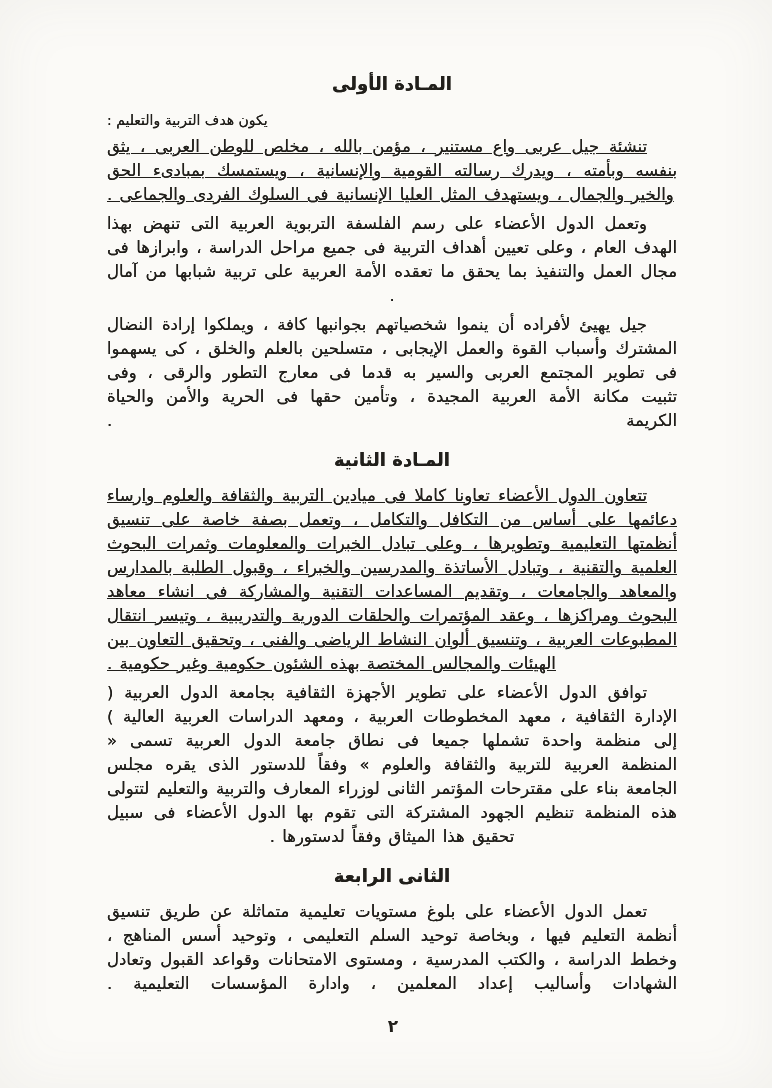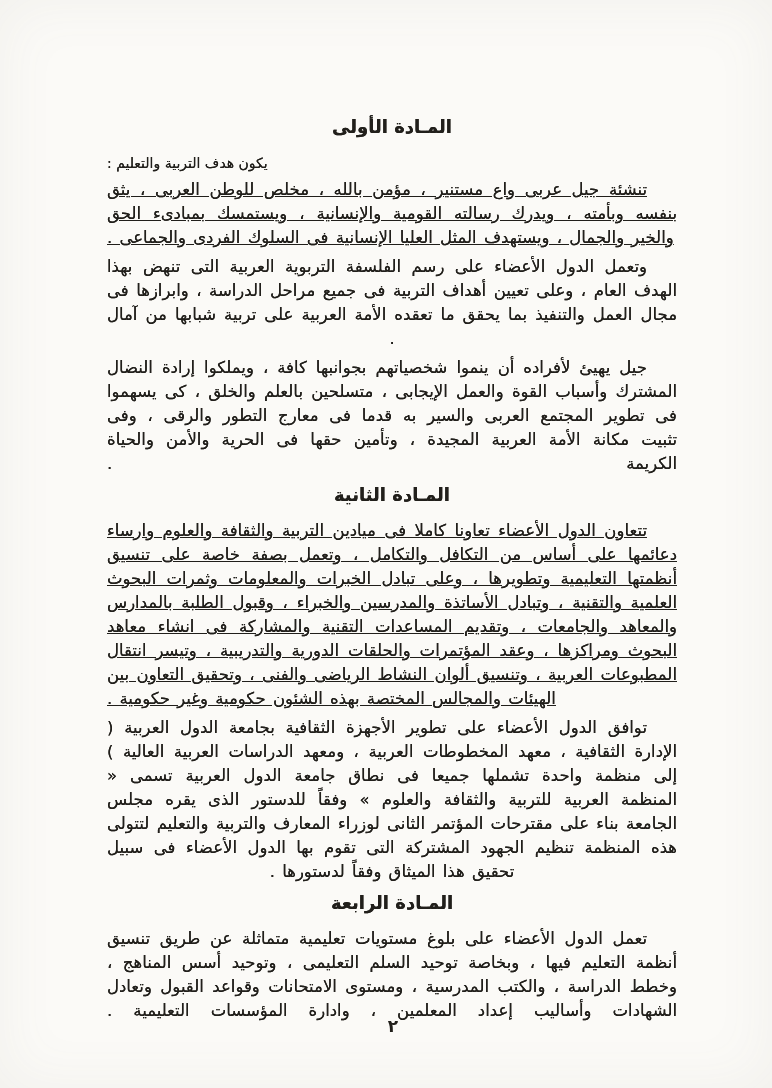--- a/index.html
+++ b/index.html
@@ -13,36 +13,36 @@
   .page {
     position: relative;
     width: 772px;
     height: 1088px;
     background: var(--paper, #fbfaf7);
     box-shadow: inset 0 0 60px rgba(120,115,100,0.07);
     direction: rtl;
     font-family: "DejaVu Sans", sans-serif;
     color: var(--ink, #211f1b);
     box-sizing: border-box;
-    padding-top: 116px;
+    padding-top: 73px;
   }
   .text-column {
     margin-right: 95px;
     margin-left: 107px;
     width: 570px;
   }
   .article-title {
     font-size: 18px;
     font-weight: bold;
     text-align: center;
     margin: 0 0 14px 0;
     letter-spacing: 0.5px;
     text-shadow: 0 0 0.6px currentColor;
   }
-  .spaced-title { margin-top: 8px; text-align: center; }
+  .spaced-title { margin-top: 16px; text-align: center; }
   .intro-line {
     font-size: 14px;
     line-height: 24px;
     margin: 0 0 3px 0;
     text-align: left;
     padding-right: 52px;
     text-shadow: 0 0 0.4px currentColor;
   }
   .para {
     font-size: 16.5px;
@@ -84,20 +84,20 @@
     <section>
       <h2 class="article-title spaced-title">المـادة الثانية</h2>
       <p class="para last-left">تتعاون الدول الأعضاء تعاونا كاملا فى ميادين التربية والثقافة والعلوم وارساء دعائمها على أساس من التكافل والتكامل ، وتعمل بصفة خاصة على تنسيق أنظمتها التعليمية وتطويرها ، وعلى تبادل الخبرات والمعلومات وثمرات البحوث العلمية والتقنية ، وتبادل الأساتذة والمدرسين والخبراء ، وقبول الطلبة بالمدارس والمعاهد والجامعات ، وتقديم المساعدات التقنية والمشاركة فى انشاء معاهد البحوث ومراكزها ، وعقد المؤتمرات والحلقات الدورية والتدريبية ، وتيسر انتقال المطبوعات العربية ، وتنسيق ألوان النشاط الرياضى والفنى ، وتحقيق التعاون بين الهيئات والمجالس المختصة بهذه الشئون حكومية وغير حكومية .</p>
     </section>
 
     <section>
       <p class="para last-center">توافق الدول الأعضاء على تطوير الأجهزة الثقافية بجامعة الدول العربية ( الإدارة الثقافية ، معهد المخطوطات العربية ، ومعهد الدراسات العربية العالية ) إلى منظمة واحدة تشملها جميعا فى نطاق جامعة الدول العربية تسمى « المنظمة العربية للتربية والثقافة والعلوم » وفقاً للدستور الذى يقره مجلس الجامعة بناء على مقترحات المؤتمر الثانى لوزراء المعارف والتربية والتعليم لتتولى هذه المنظمة تنظيم الجهود المشتركة التى تقوم بها الدول الأعضاء فى سبيل تحقيق هذا الميثاق وفقاً لدستورها .</p>
     </section>
 
     <section>
-      <h2 class="article-title spaced-title">المـادة الرابعة</h2>
+      <h2 class="article-title spaced-title">الثانى الرابعة</h2>
       <p class="para last-justify">تعمل الدول الأعضاء على بلوغ مستويات تعليمية متماثلة عن طريق تنسيق أنظمة التعليم فيها ، وبخاصة توحيد السلم التعليمى ، وتوحيد أسس المناهج ، وخطط الدراسة ، والكتب المدرسية ، ومستوى الامتحانات وقواعد القبول وتعادل الشهادات وأساليب إعداد المعلمين ، وادارة المؤسسات التعليمية .</p>
     </section>
 
   </div>
 
   <div class="page-number">٢</div>
 </div>
 
 </body></html>

